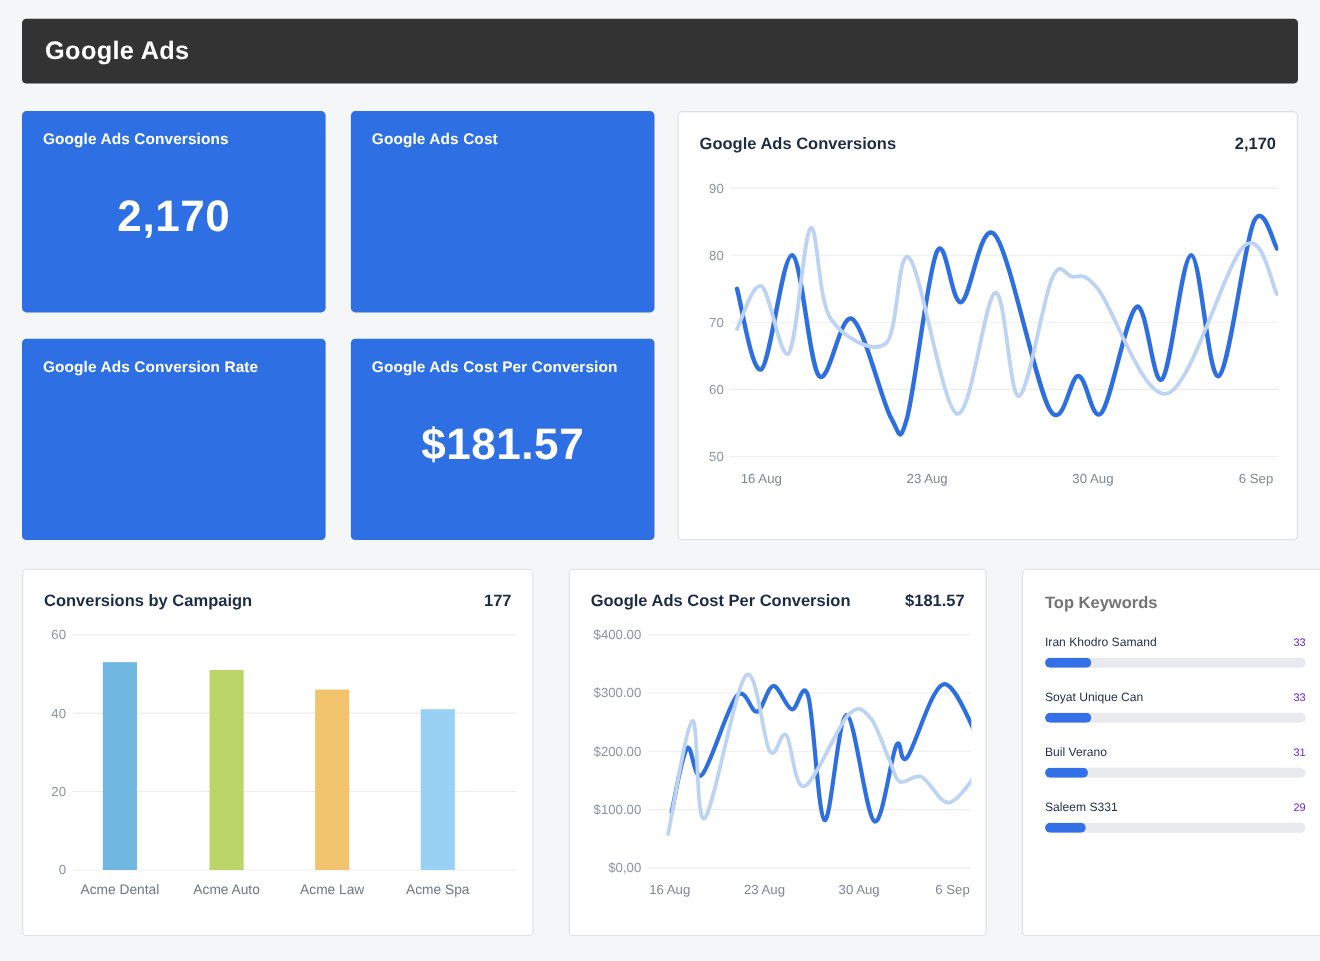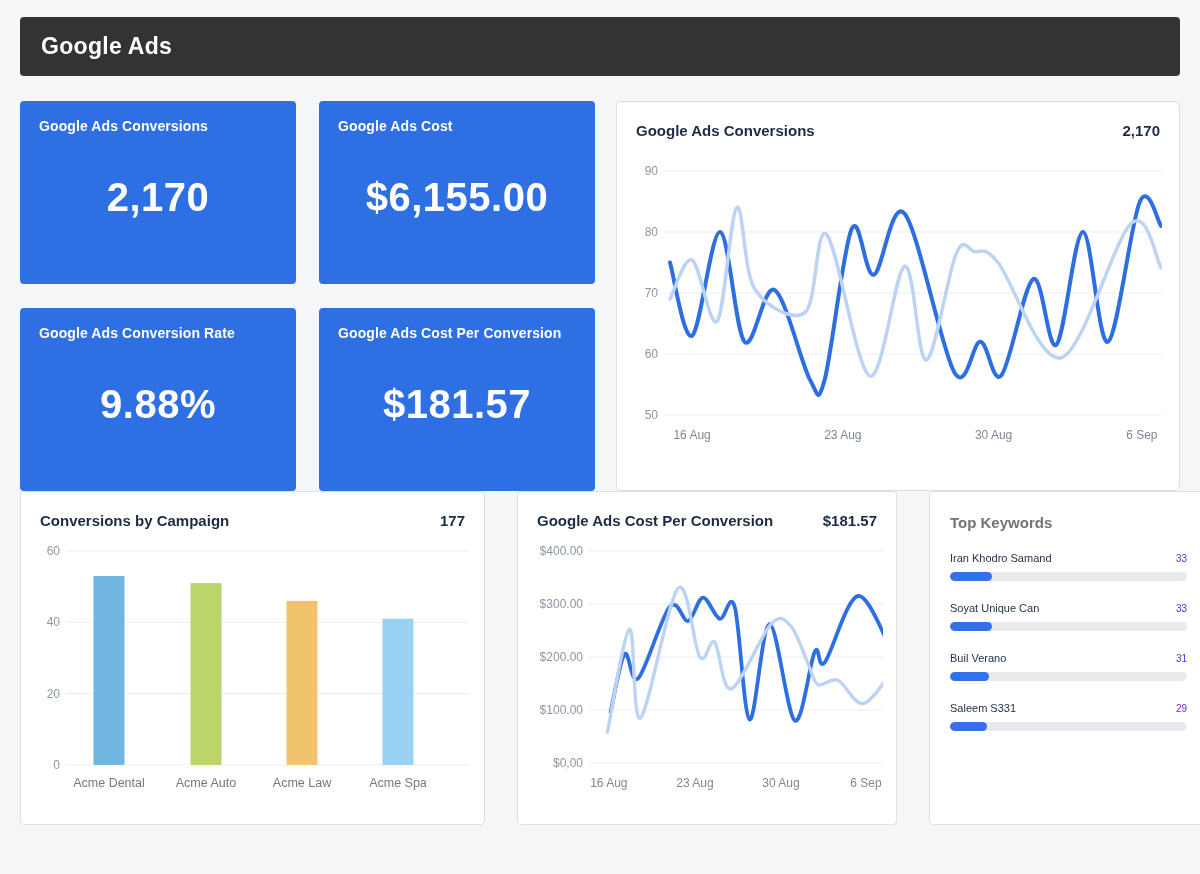--- a/index.html
+++ b/index.html
@@ -12,21 +12,21 @@
   }
   .page{width:1200px;height:874px;padding:17px 20px 20px;box-sizing:border-box;}
   .app-header{
     height:59px;background:#333333;border-radius:4px;
     display:flex;align-items:center;padding:0 21px;box-sizing:border-box;
     margin-bottom:25px;
   }
   .app-header h1{
     margin:0;color:#ffffff;font-size:23px;font-weight:600;letter-spacing:.3px;
   }
-  .top-section{display:flex;gap:21px;}
+  .top-section{display:flex;gap:21px;margin-bottom:26px;}
   .kpi-grid{
     width:575px;flex:none;
     display:grid;grid-template-columns:276px 276px;grid-template-rows:183px 183px;
     gap:24px 23px;
   }
   .kpi-card{
     background:#2e70e4;border-radius:4px;color:#fff;
     padding:17px 19px;box-sizing:border-box;
     display:flex;flex-direction:column;
   }
@@ -70,29 +70,23 @@
   <div class="top-section">
     <div class="kpi-grid">
       <div class="kpi-card">
         <div class="kpi-label">Google Ads Conversions</div>
         <div class="kpi-value-wrap">
             <div class="kpi-value">2,170</div>
           </div>
       </div>
       <div class="kpi-card">
         <div class="kpi-label">Google Ads Cost</div>
-        <div class="kpi-value-wrap">
-            <div class="kpi-value">$6,155.00</div>
-          </div>
       </div>
       <div class="kpi-card">
         <div class="kpi-label">Google Ads Conversion Rate</div>
-        <div class="kpi-value-wrap">
-            <div class="kpi-value">9.88%</div>
-          </div>
       </div>
       <div class="kpi-card">
         <div class="kpi-label">Google Ads Cost Per Conversion</div>
         <div class="kpi-value-wrap">
             <div class="kpi-value">$181.57</div>
           </div>
       </div>
     </div>
 
     <section class="card top-chart-card">

